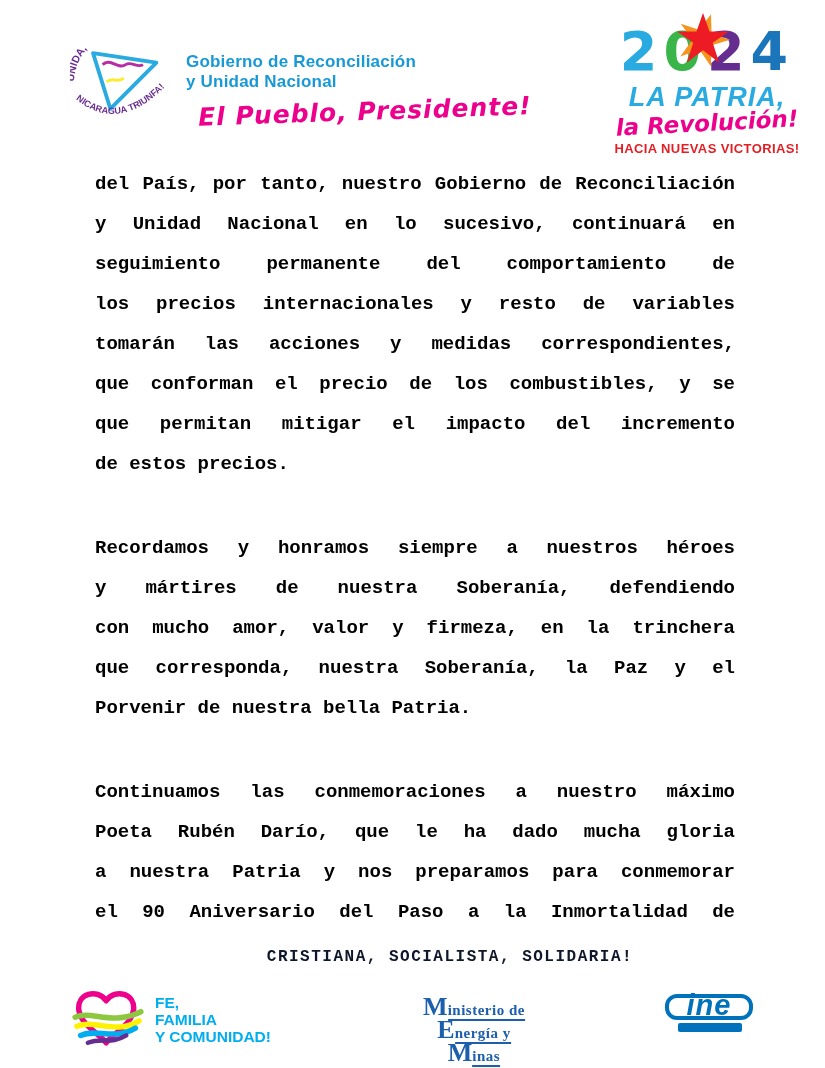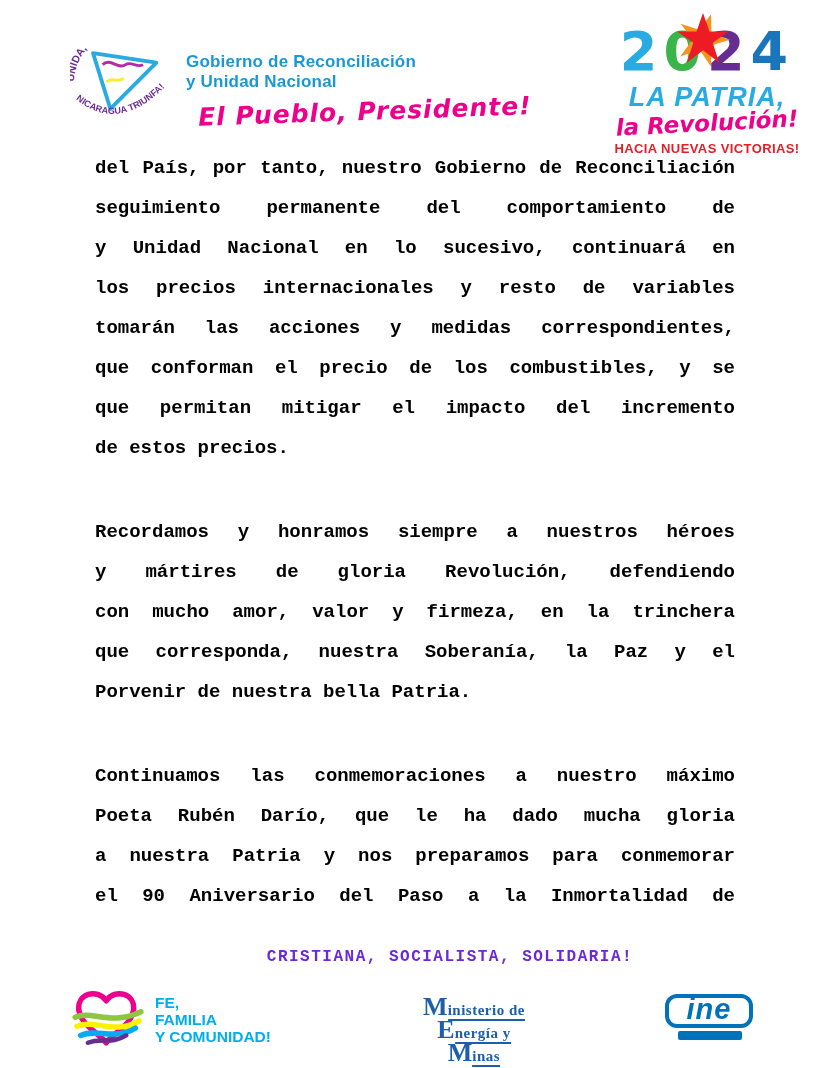--- a/index.html
+++ b/index.html
@@ -26,51 +26,51 @@
   .d1 { color:#29ABE2; } .d2 { color:#39B54A; } .d3 { color:#662D91; } .d4 { color:#1B75BB; }
   .star { position:absolute; left:56px; top:-12px; width:54px; height:54px; }
   .patria { color:#29ABE2; font-weight:bold; font-style:italic; font-size:27px; letter-spacing:1px; margin-top:2px; }
   .revolucion {
     color:#EC008C; font-family:"DejaVu Sans", sans-serif; font-style:italic; font-weight:bold;
     font-size:23px; margin-top:-3px; transform:rotate(-3deg);
   }
   .victorias { color:#E31E24; font-weight:bold; font-size:13px; letter-spacing:0.4px; margin-top:5px; }
 
   
-  .body-text { position:absolute; left:95px; top:148px; width:640px; }
+  .body-text { position:absolute; left:95px; top:164px; width:640px; }
   .para { margin-top:44px; }
   .para:first-child { margin-top:0; }
   .tline {
     font-family:"Liberation Mono","DejaVu Sans Mono", monospace; font-weight:bold;
     font-size:19px; line-height:40px; color:#000;
     text-align:justify; text-align-last:justify;
   }
   .tline.end { text-align-last:left; }
 
   
   .footer-slogan {
     position:absolute; left:75px; right:0; top:948px; text-align:center;
-    color:#6d28d9; font-weight:bold; font-size:16px; letter-spacing:1.5px;
+    color:#0f172a; font-weight:bold; font-size:16px; letter-spacing:1.5px;
     font-family:"Liberation Mono","DejaVu Sans Mono", monospace;
   }
   .footer-left { position:absolute; left:66px; top:982px; display:flex; align-items:center; gap:5px; }
   .fe-text { color:#00AEEF; font-weight:bold; font-size:15.5px; line-height:17px; }
 
   .footer-center {
     position:absolute; left:450px; top:998px; transform:translateX(-50%);
     text-align:center; color:#1C5FAC; font-family:"Liberation Serif", serif; font-weight:bold;margin-left:24px;
   }
   .mem-line { line-height:18px; white-space:nowrap; }
   .mem-line .underlined { display:inline-block; border-bottom:2px solid #1C5FAC; }
   .mem-ini { font-size:26px; }
   .mem-rest { font-size:15px; letter-spacing:0.5px; }
 
   .footer-right { position:absolute; right:70px; top:994px; width:90px; text-align:center; }
   .ine-box {
-    width:88px; height:34px; border:4px solid #0072BC; border-radius:12px;
+    width:88px; height:26px; border:4px solid #0072BC; border-radius:12px;
     display:flex; align-items:center; justify-content:center;
   }
   .ine-text {
     color:#0072BC; font-weight:bold; font-style:italic; font-size:29px; line-height:1;
     letter-spacing:1px; padding-bottom:3px;
   }
   .ine-bar { width:64px; height:9px; background:#0072BC; border-radius:2px; margin:3px auto 0; }
 </style>
 </head>
 <body>
@@ -109,31 +109,31 @@
     </svg>
   </div>
   <div class="patria">LA PATRIA,</div>
   <div class="revolucion">la Revolución!</div>
   <div class="victorias">HACIA NUEVAS VICTORIAS!</div>
 </div>
 
 <div class="body-text">
   <div class="para">
     <div class="tline">del País, por tanto, nuestro Gobierno de Reconciliación</div>
+    <div class="tline">y Unidad Nacional en lo sucesivo, continuará en</div>
     <div class="tline">seguimiento permanente del comportamiento de</div>
-    <div class="tline">y Unidad Nacional en lo sucesivo, continuará en</div>
     <div class="tline">los precios internacionales y resto de variables</div>
     <div class="tline">tomarán las acciones y medidas correspondientes,</div>
     <div class="tline">que conforman el precio de los combustibles, y se</div>
     <div class="tline">que permitan mitigar el impacto del incremento</div>
     <div class="tline end">de estos precios.</div>
   </div>
   <div class="para">
     <div class="tline">Recordamos y honramos siempre a nuestros héroes</div>
-    <div class="tline">y mártires de gloria Revolución, defendiendo</div>
+    <div class="tline">y mártires de nuestra Soberanía, defendiendo</div>
     <div class="tline">con mucho amor, valor y firmeza, en la trinchera</div>
     <div class="tline">que corresponda, nuestra Soberanía, la Paz y el</div>
     <div class="tline end">Porvenir de nuestra bella Patria.</div>
   </div>
   <div class="para">
     <div class="tline">Continuamos las conmemoraciones a nuestro máximo</div>
     <div class="tline">Poeta Rubén Darío, que le ha dado mucha gloria</div>
     <div class="tline">a nuestra Patria y nos preparamos para conmemorar</div>
     <div class="tline">el 90 Aniversario del Paso a la Inmortalidad de</div>
   </div>

